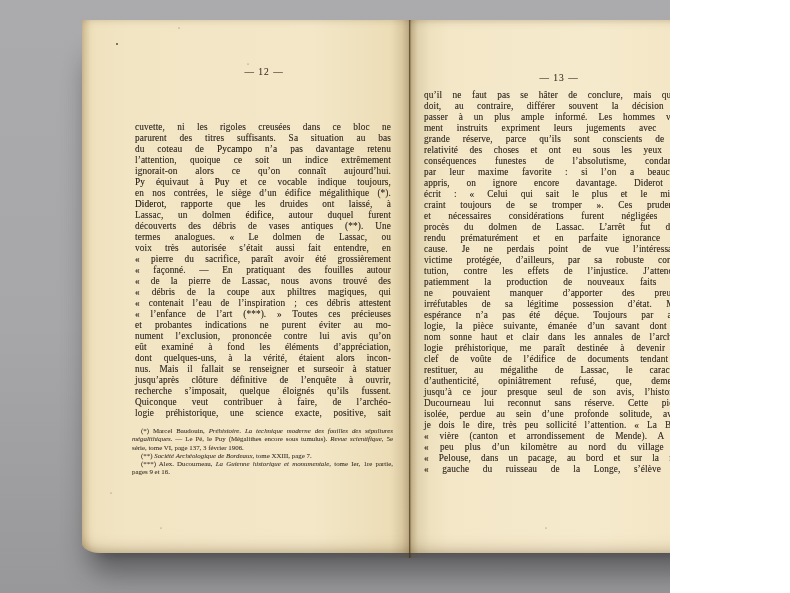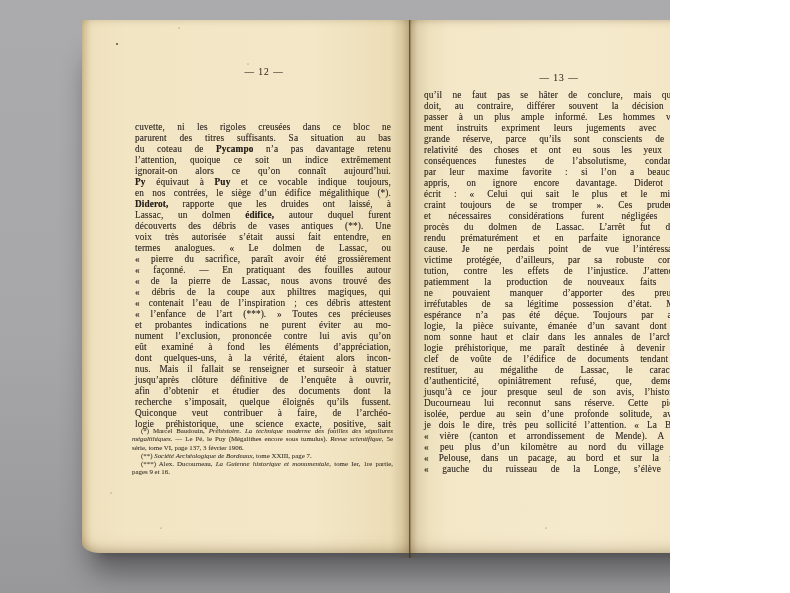--- a/index.html
+++ b/index.html
@@ -60,21 +60,21 @@
   }
   .pn-left { left:53px; top:47px; }
   .pn-right { left:348px; top:53px; }
   .body-text {
     position:absolute; font-size:9.3px; line-height:11px; color:var(--ink,#3a322a);
     text-shadow:0 0 .3px rgba(58,50,42,.55); letter-spacing:.1px;
   }
   .bt-left { left:53px; top:58px; width:256px;margin-top:44px; }
   .bt-right { left:342px; top:70px; width:260px; }
   .tline { text-align:justify; text-align-last:justify; }
-  .tline b { font-weight:700; color:#261f18; }
+  .tline b { font-weight:400; color:#261f18; }
   .footnotes {
     position:absolute; left:50px; top:407px; width:261px;
     font-size:6.9px; line-height:8.3px; color:#4a4034;
     text-shadow:0 0 .3px rgba(58,50,42,.45);
   }
   .fnote { text-align:justify; text-indent:9px; }
   .specks { position:absolute; left:116px; top:43px; width:2px; height:2px;
     border-radius:50%; background:#5c4d3b;
     box-shadow: 62px -16px 0 -.5px #6a5a42, 131px 20px 0 -.5px #6a5a42,
       584px 4px 0 -.5px #5c4d3b, 607px 79px 0 -.5px #6a5a42,
@@ -98,35 +98,34 @@
         <div class="tline">cuvette, ni les rigoles creusées dans ce bloc ne</div>
         <div class="tline">parurent des titres suffisants. Sa situation au bas</div>
         <div class="tline">du coteau de <b>Pycampo</b> n’a pas davantage retenu</div>
         <div class="tline">l’attention, quoique ce soit un indice extrêmement</div>
         <div class="tline">ignorait-on alors ce qu’on connaît aujourd’hui.</div>
         <div class="tline"><b>Py</b> équivaut à <b>Puy</b> et ce vocable indique toujours,</div>
         <div class="tline">en nos contrées, le siège d’un édifice mégalithique (*).</div>
         <div class="tline"><b>Diderot,</b> rapporte que les druides ont laissé, à</div>
         <div class="tline">Lassac, un dolmen <b>édifice,</b> autour duquel furent</div>
         <div class="tline">découverts des débris de vases antiques (**). Une</div>
+        <div class="tline">termes analogues. « Le dolmen de Lassac, ou</div>
         <div class="tline">voix très autorisée s’était aussi fait entendre, en</div>
-        <div class="tline">termes analogues. « Le dolmen de Lassac, ou</div>
         <div class="tline">« pierre du sacrifice, paraît avoir été grossièrement</div>
         <div class="tline">« façonné. — En pratiquant des fouilles autour</div>
         <div class="tline">« de la pierre de Lassac, nous avons trouvé des</div>
         <div class="tline">« débris de la coupe aux philtres magiques, qui</div>
         <div class="tline">« contenait l’eau de l’inspiration ; ces débris attestent</div>
         <div class="tline">« l’enfance de l’art (***). » Toutes ces précieuses</div>
         <div class="tline">et probantes indications ne purent éviter au mo-</div>
         <div class="tline">nument l’exclusion, prononcée contre lui avis qu’on</div>
         <div class="tline">eût examiné à fond les éléments d’appréciation,</div>
         <div class="tline">dont quelques-uns, à la vérité, étaient alors incon-</div>
         <div class="tline">nus. Mais il fallait se renseigner et surseoir à statuer</div>
         <div class="tline">jusqu’après clôture définitive de l’enquête à ouvrir,</div>
-        <div class="tline">afin d’obtenir et étudier des documents dont la</div>
         <div class="tline">recherche s’imposait, quelque éloignés qu’ils fussent.</div>
         <div class="tline">Quiconque veut contribuer à faire, de l’archéo-</div>
         <div class="tline">logie préhistorique, une science exacte, positive, sait</div>
       </div>
     <div class="footnotes">
         <div class="fnote">(*) Marcel Baudouin, <i>Préhistoire. La technique moderne des fouilles des sépultures mégalithiques.</i> — Le Pé, le Puy (Mégalithes encore sous tumulus). <i>Revue scientifique,</i> 5e série, tome VI, page 137, 3 février 1906.</div>
         <div class="fnote">(**) <i>Société Archéologique de Bordeaux,</i> tome XXIII, page 7.</div>
         <div class="fnote">(***) Alex. Ducourneau, <i>La Guienne historique et monumentale,</i> tome Ier, 1re partie, pages 9 et 16.</div>
       </div>
 

